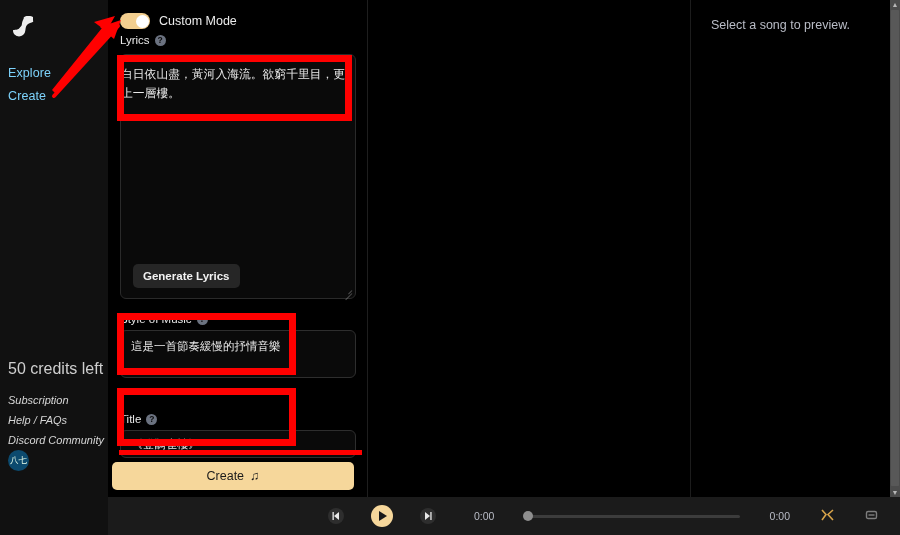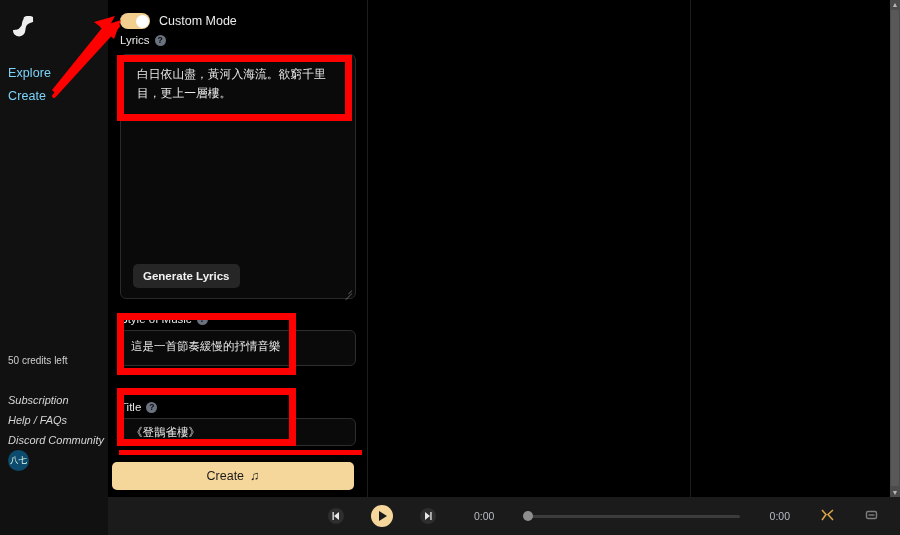--- a/index.html
+++ b/index.html
@@ -50,22 +50,22 @@
   }
 
   #sidebar-bottom {
     position: absolute;
     left: 8px;
     bottom: 64px;
     width: 104px;
   }
   .credits {
     color: #cfcfcf;
-    font-size: 10px;
-    margin-bottom: 24px;
+    font-size: 16px;
+    margin-bottom: 12px;
     white-space: nowrap;
   }
   .sub-item {
     color: #d6d6d6;
     font-size: 11px;
     line-height: 20px;
     white-space: nowrap;
     cursor: pointer;
     font-style: italic;
   }
@@ -146,21 +146,21 @@
   }
 
   .lyrics-wrap { position: relative; margin-top: 4px; }
   .lyrics-box {
     width: 236px;
     height: 245px;
     background: #0a0a0a;
     border: 1px solid #2a2a2a;
     border-radius: 6px;
     position: relative;
-    padding: 10px 16px;
+    padding: 10px 0;
     margin-top: 8px;
   }
   .lyrics-text {
     color: #e9e9e9;
     font-size: 11.8px;
     line-height: 19px;
     white-space: pre-wrap;
   }
   .resize-handle {
     position: absolute;
@@ -205,21 +205,21 @@
     background: #0a0a0a;
     border: 1px solid #2e2e2e;
     border-radius: 6px;
     color: #e9e9e9;
     font-size: 11.5px;
     padding: 0 10px;
     font-family: "Liberation Sans", sans-serif;
     outline: none;
   }
   .style-field {
-    height: 36px;
+    height: 48px;
     padding-top: 6px;
     resize: none;
     line-height: 18px;
   }
 
   .create-btn {
     position: absolute;
     left: 4px;
     bottom: 45px;
     width: 242px;
@@ -443,20 +443,23 @@
     <input class="text-field" value="《登鵲雀樓》" style="">
 
     <button class="create-btn">
       <span>Create</span>
       <span>♫</span>
     </button>
   </div>
 
   <div id="list-panel"></div>
 
+  <div id="preview-panel">
+    <div class="preview-text">Select a song to preview.</div>
+  </div>
 </div>
 
 <div id="scrollbar">
   <div class="arrow up">▲</div>
   <div id="scroll-thumb"></div>
   <div class="arrow down">▼</div>
 </div>
 
 <div id="player">
   <div id="player-inner">

